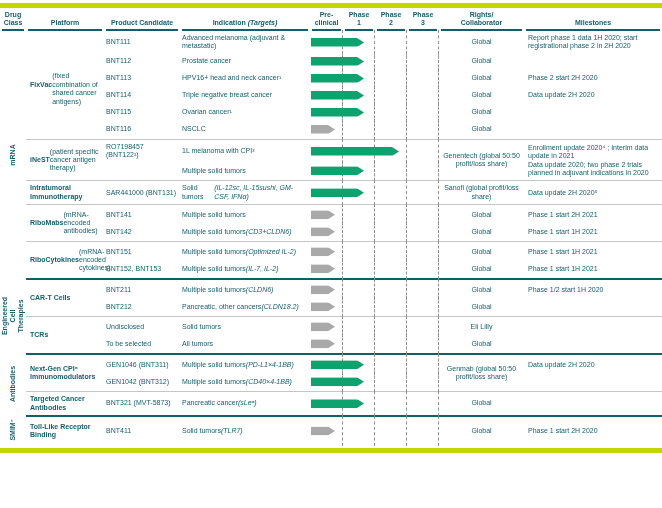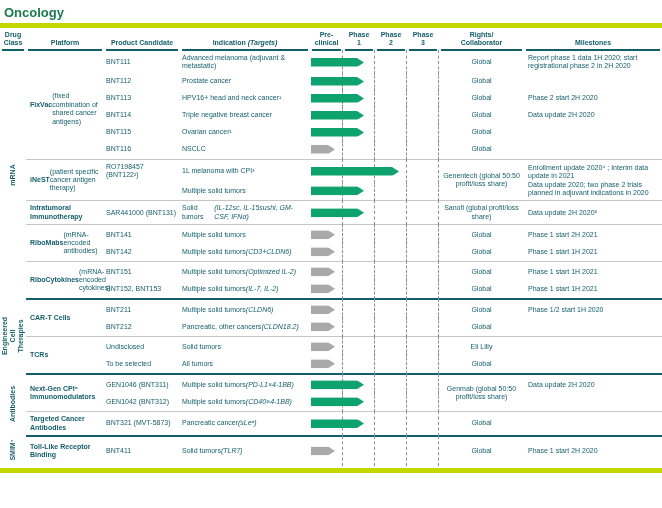--- a/index.html
+++ b/index.html
@@ -37,21 +37,20 @@
   .arrow{position:absolute;top:50%;transform:translateY(-50%);left:1px;height:9px;clip-path:polygon(0 0,calc(100% - 7px) 0,100% 50%,calc(100% - 7px) 100%,0 100%);}
   .arrow.green{background:var(--green,#0da26e);}
   .arrow.gray{background:var(--gray-arrow,#a9a9a9);}
   .section:last-of-type .cell{min-height:26px;}
   .bottombar{margin-top:3px;}
 </style>
 </head>
 <body>
 
 <div class="page">
-  <div class="title">Oncology</div>
   <div class="limebar"></div>
   <div class="hrow" id="header-row">
       <div class="hcell hw-drug_class">
         <span class="hlabel">Drug
 Class</span>
         <div class="hline"></div>
       </div>
       <div class="hcell hw-platform">
         <span class="hlabel">Platform</span>
         <div class="hline"></div>

